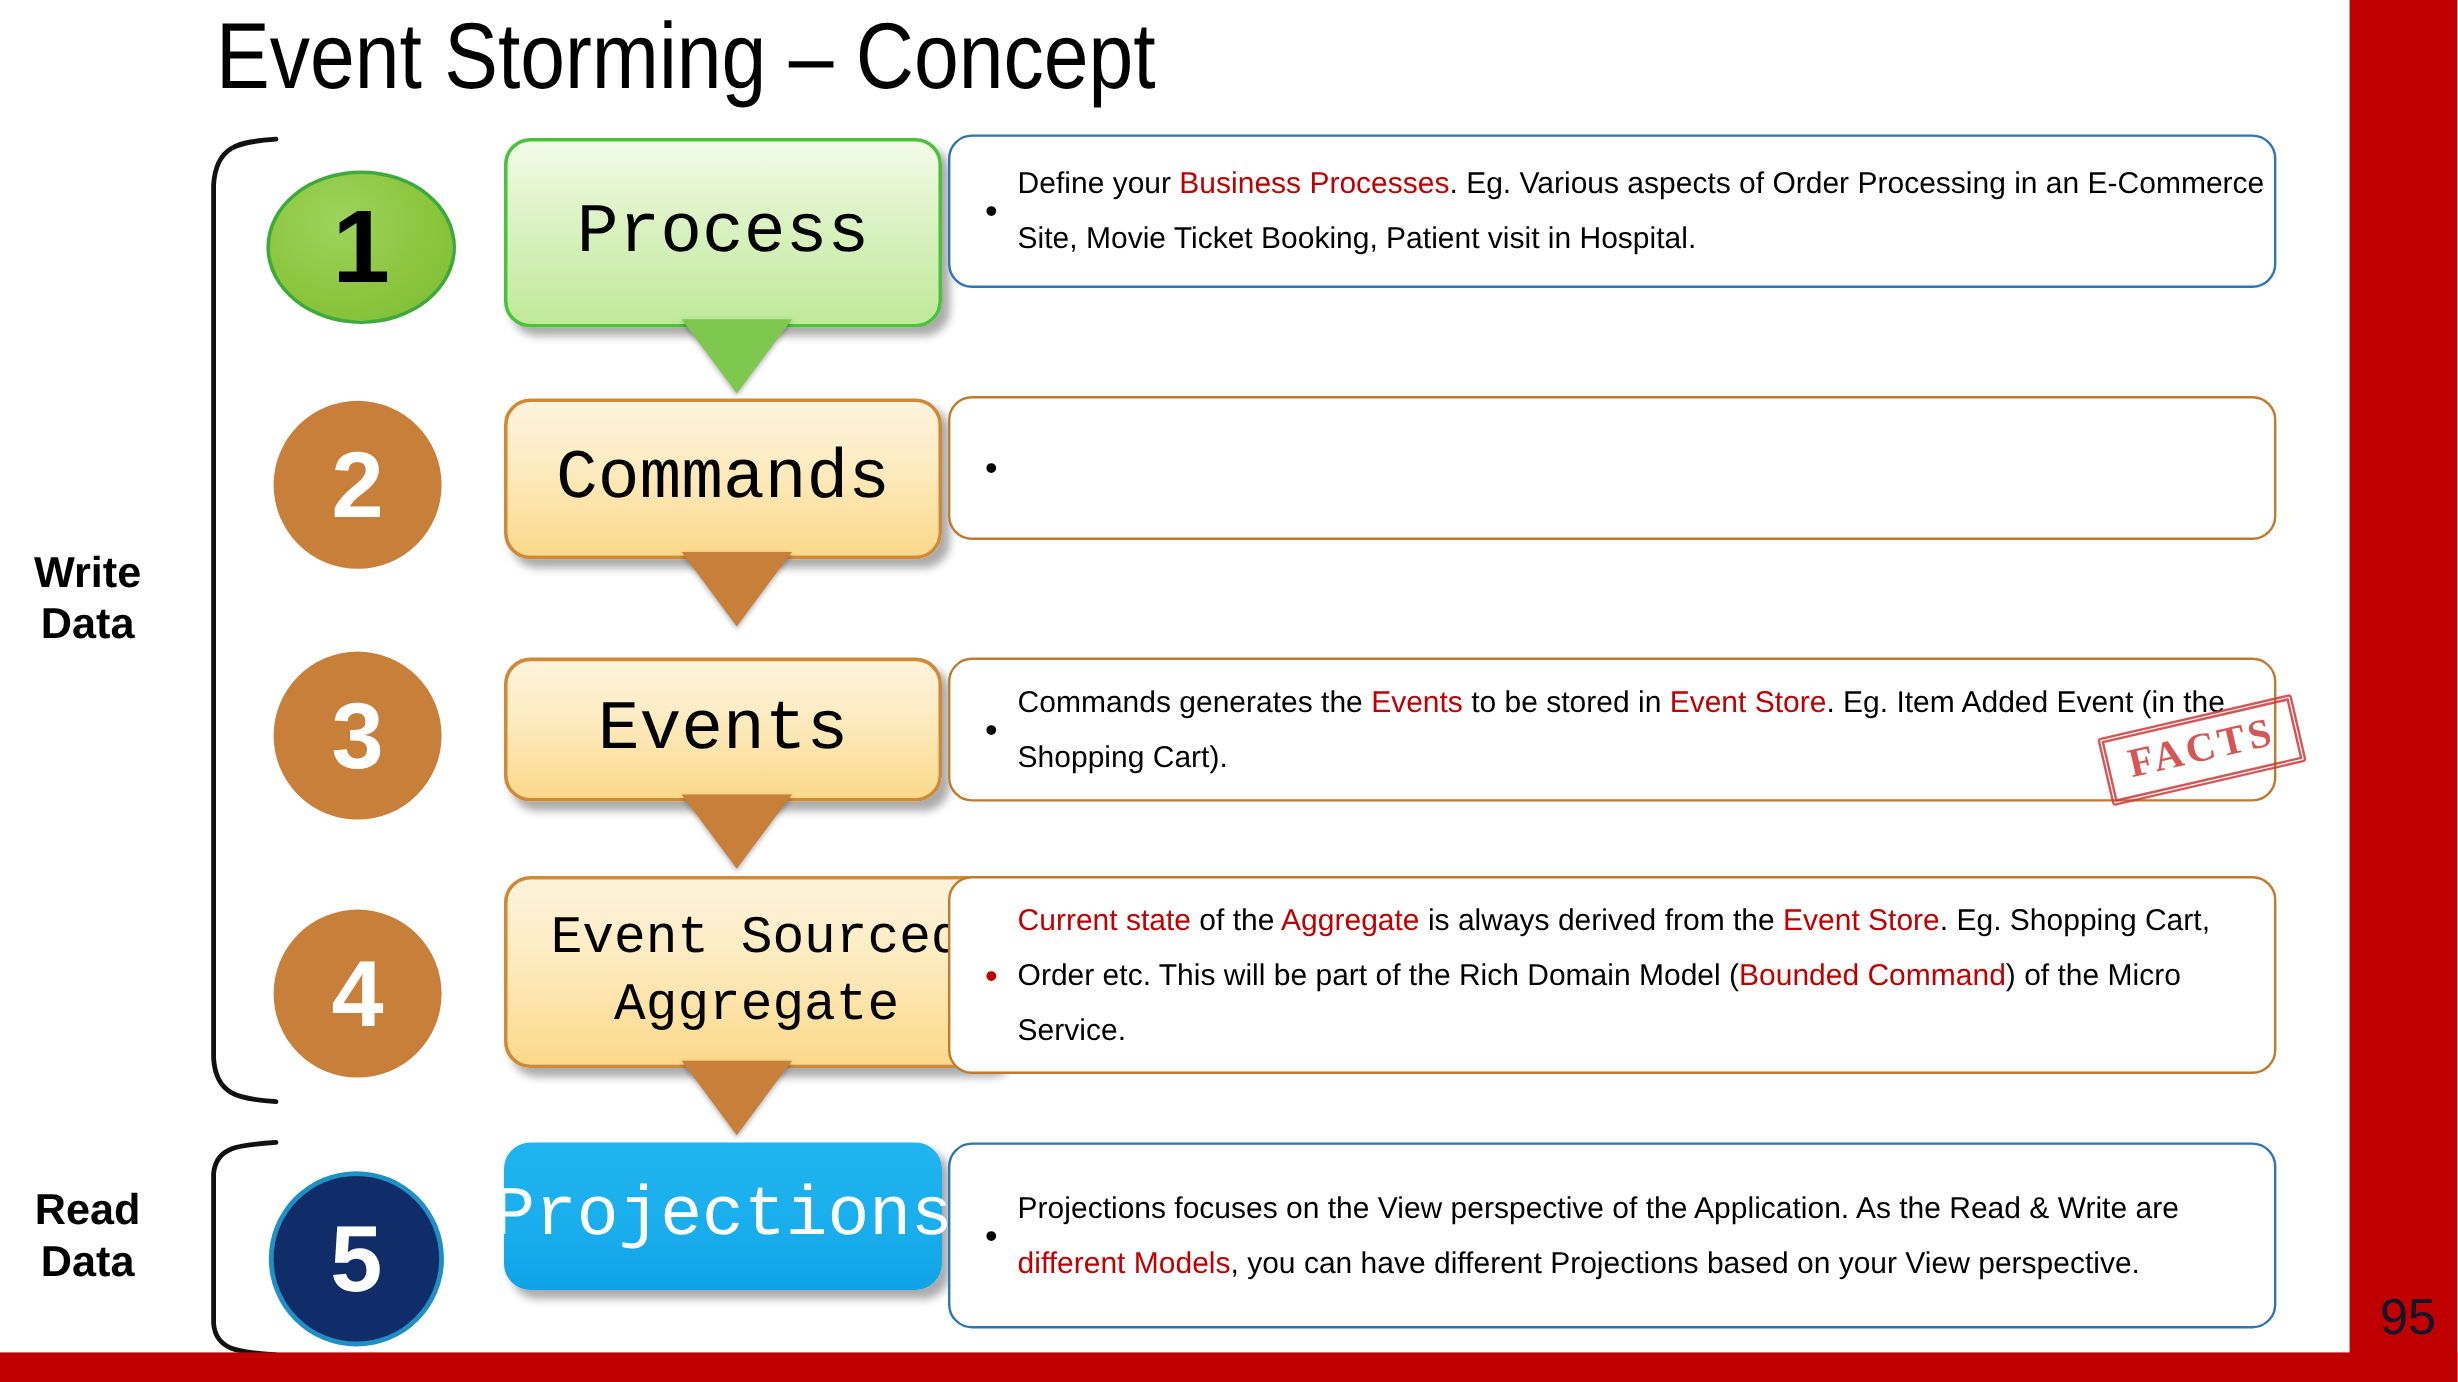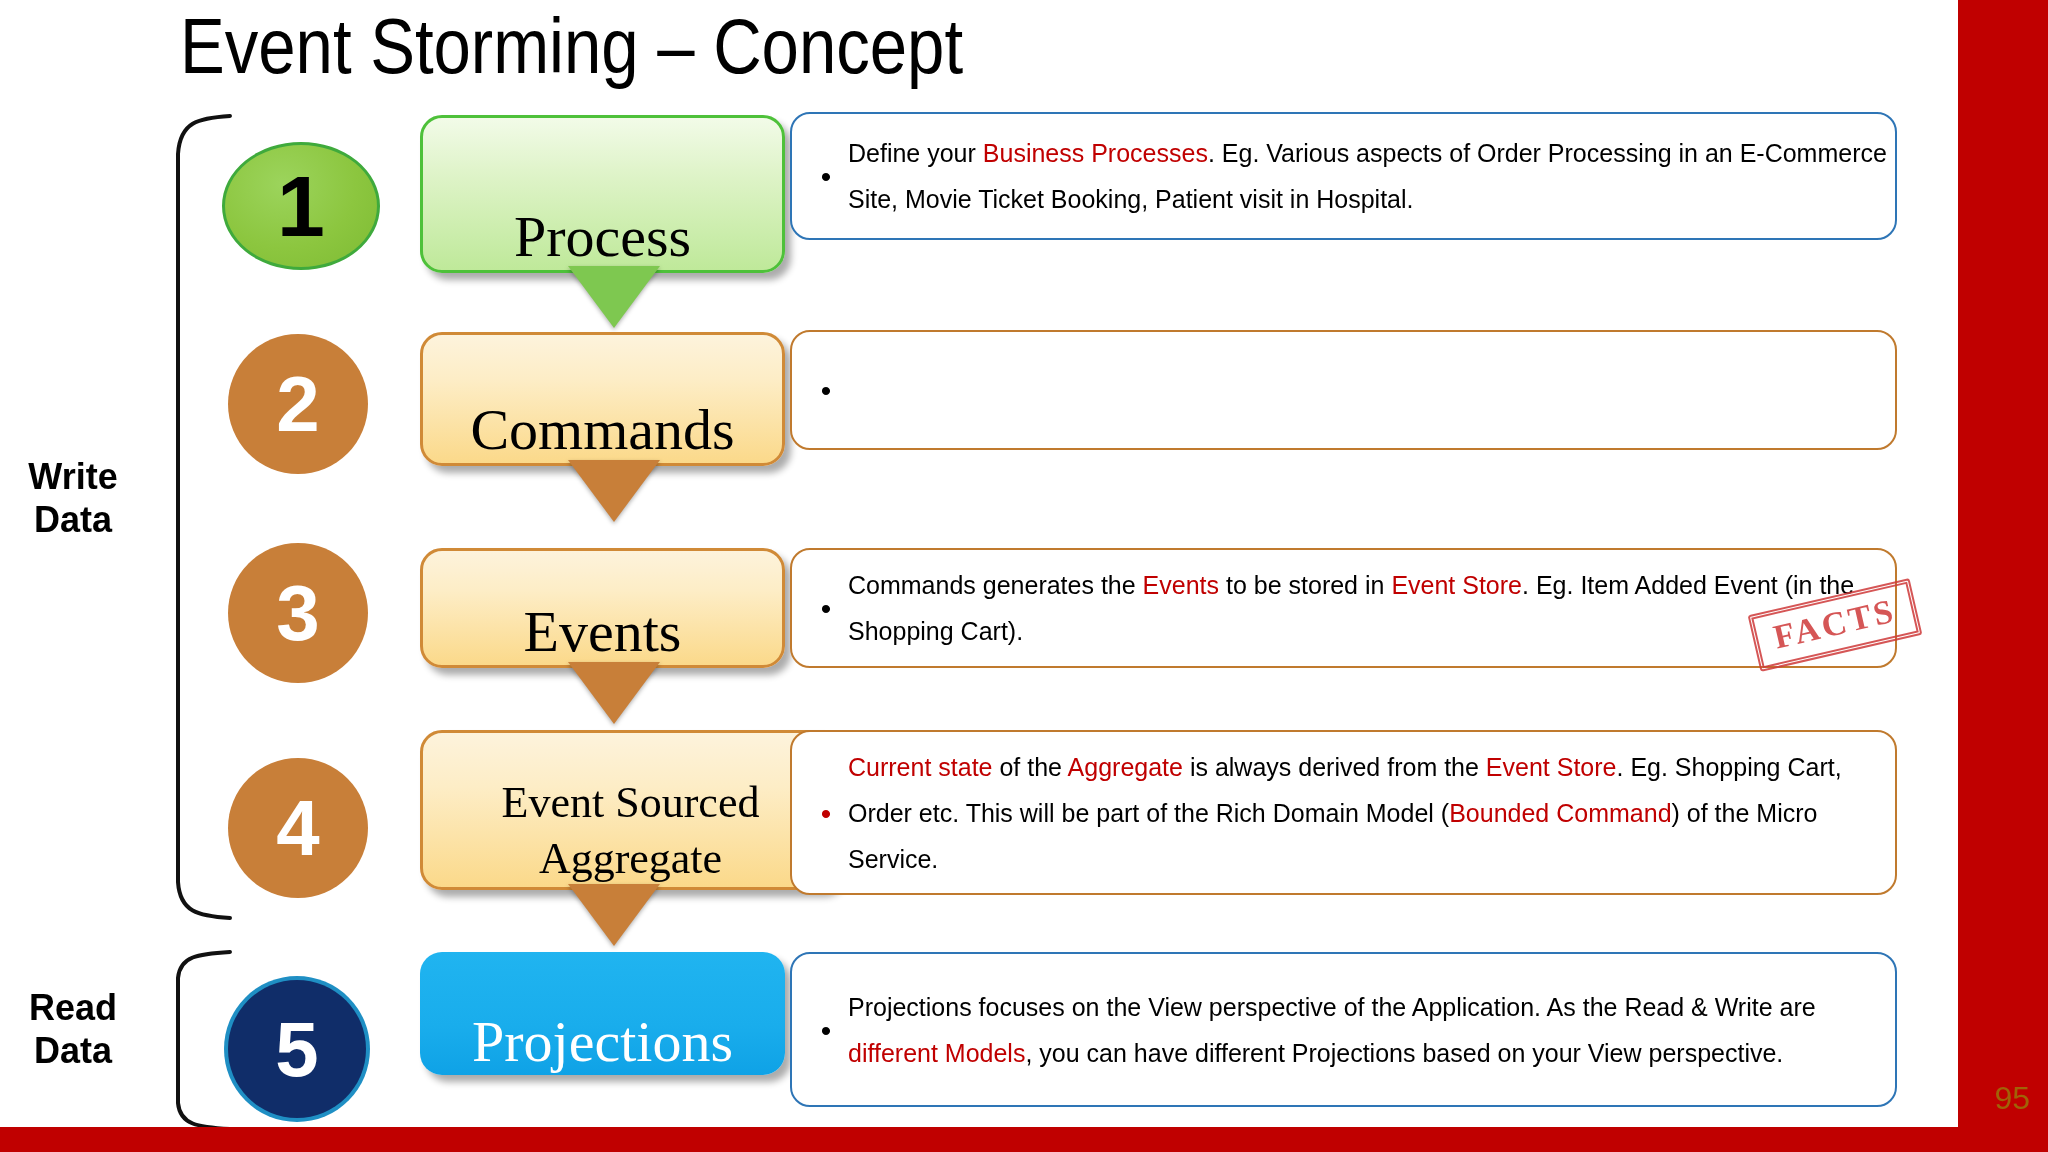--- a/index.html
+++ b/index.html
@@ -16,21 +16,21 @@
   .red-rail{
     position:absolute;top:0;right:0;width:90px;height:1152px;
     background:#c00000;
   }
   .bottom-red{
     position:absolute;left:0;bottom:0;width:2048px;height:25px;
     background:#c00000;
   }
   .page-num{
     position:absolute;right:18px;bottom:32px;
-    color:#a16207;font-size:32px;line-height:44px;
+    color:#0f172a;font-size:42px;line-height:44px;
     font-family:"Liberation Sans", sans-serif;font-weight:400;
     letter-spacing:0px;
   }
 
   
   .logo{
     position:absolute;top:6px;right:20px;width:62px;height:62px;
   }
   .logo svg{display:block;}
 
@@ -89,23 +89,23 @@
   .num-5{
     left:228px;top:980px;width:138px;height:138px;
     background:#102d69;color:#fff;font-size:78px;
     box-shadow:0 0 0 4px #1f8fc4;
   }
 
   
   .step-box{
     position:absolute;
     border-radius:22px;
-    display:flex;align-items:flex-end;justify-content:center;
+    display:flex;align-items:center;justify-content:center;
     text-align:center;
-    font-family:Liberation Serif, serif;
+    font-family:Liberation Mono, monospace;
     box-shadow:6px 7px 7px rgba(0,0,0,0.33);
     box-sizing:border-box;
   }
   .box-green{
     left:420px;top:115px;width:365px;height:158px;
     background:linear-gradient(to bottom,#f2fbe8 0%,#ddf3c6 40%,#bfe99a 100%);
     border:3px solid #4ec13a;
     color:#000;font-size:58px;
   }
   .box-yellow{

